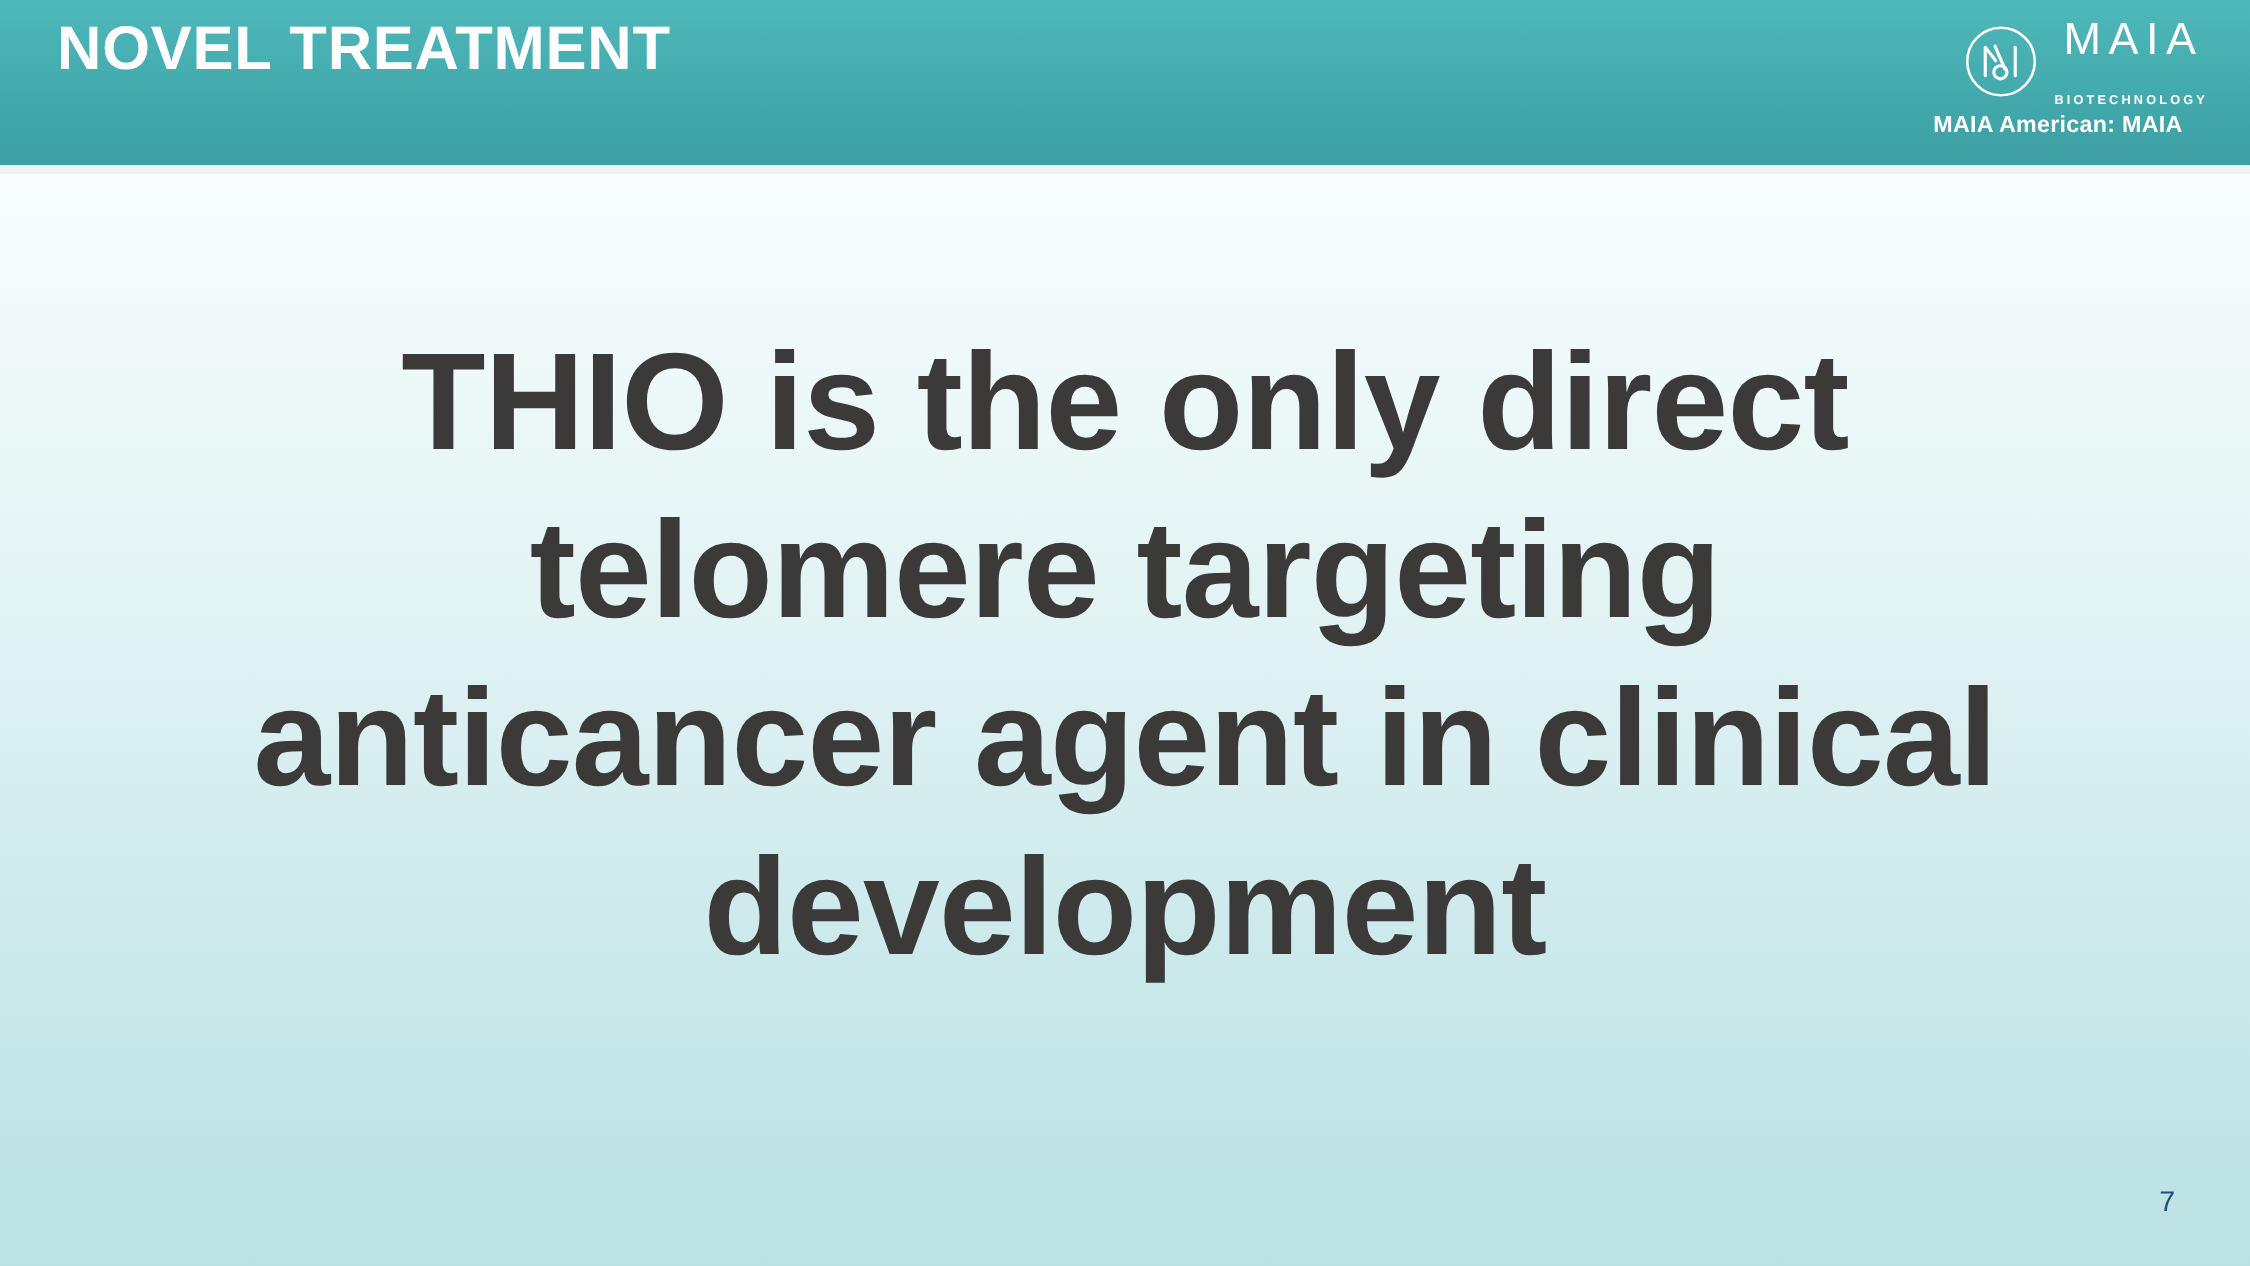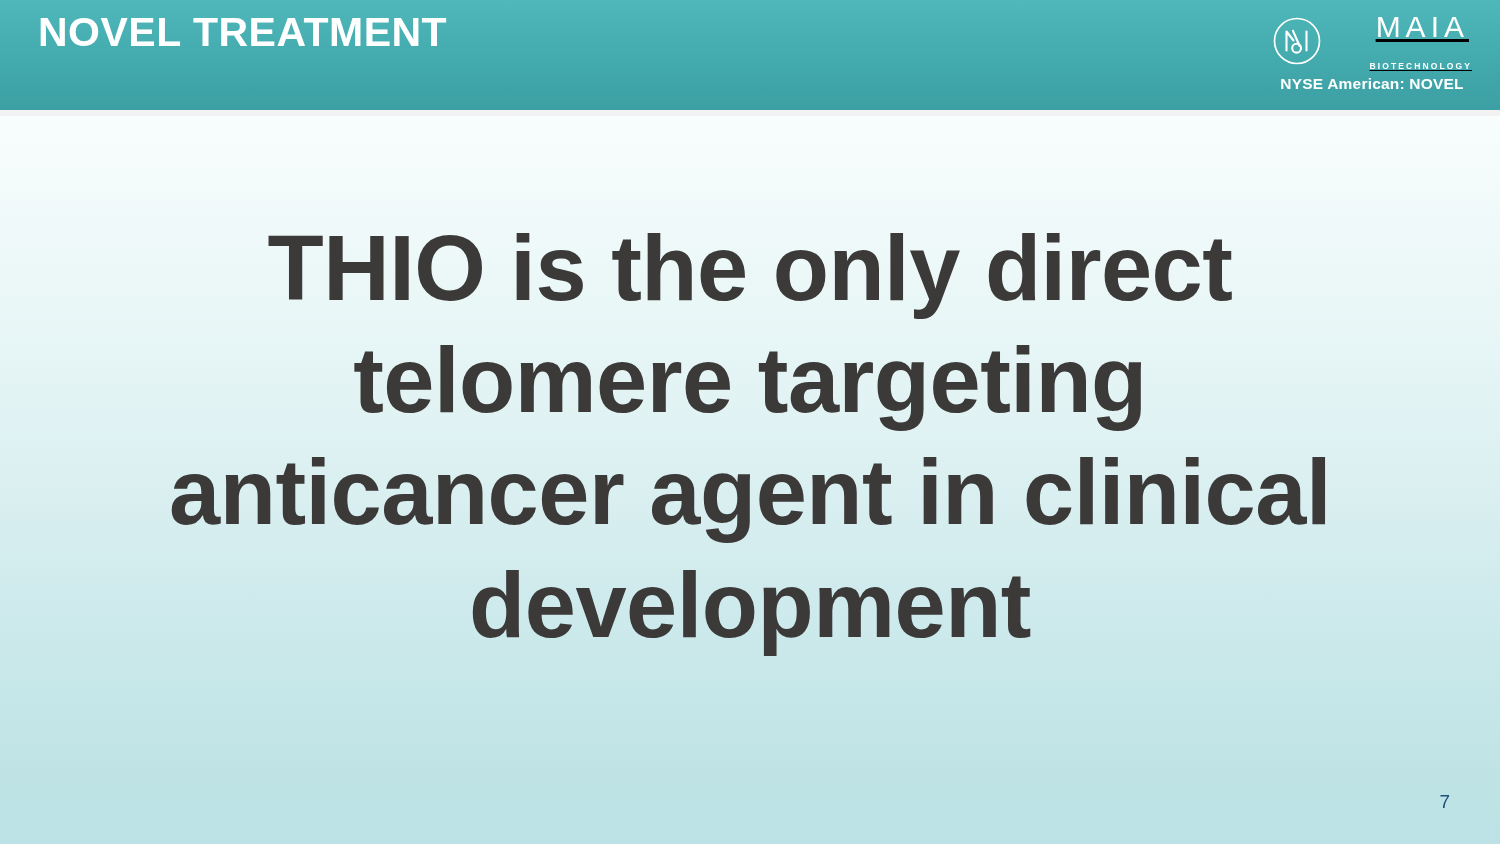--- a/index.html
+++ b/index.html
@@ -60,24 +60,23 @@
   .logo-block {
     position: absolute;
     right: 28px;
     top: 12px;
     width: 200px;
     text-align: center;
   }
   .logo-row {
     display: flex;
     align-items: center;
-    justify-content: space-between;
+    justify-content: flex-end;
     gap: 9px;
     height: 58px;
-    text-decoration: underline;
   }
   .logo-mark {
     width: 50px;
     height: 50px;
     flex: 0 0 50px;
   }
   .logo-words {
     display: flex;
     flex-direction: column;
     align-items: center;
@@ -150,20 +149,20 @@
           <path d="M34.5 34.5 L34.5 15.5" fill="none" stroke="#ffffff" stroke-width="2.1" stroke-linecap="round"></path>
           <path d="M21.0 14.8 L27.6 30.0" fill="none" stroke="#ffffff" stroke-width="2.1" stroke-linecap="round"></path>
           <circle cx="24.6" cy="32.2" r="4.4" fill="none" stroke="#ffffff" stroke-width="2.1"></circle>
         </svg>
       </span>
       <span class="logo-words">
         <span class="logo-name">MAIA</span>
         <span class="logo-sub">BIOTECHNOLOGY</span>
       </span>
     </div>
-    <div class="ticker">NYSE American: NOVEL</div>
+    <div class="ticker">MAIA American: MAIA</div>
   </div>
 
   <div class="headline">THIO is the only direct telomere targeting anticancer agent in clinical development</div>
 
   <div class="page-number">7</div>
 
 </div>
 
 </body></html>

